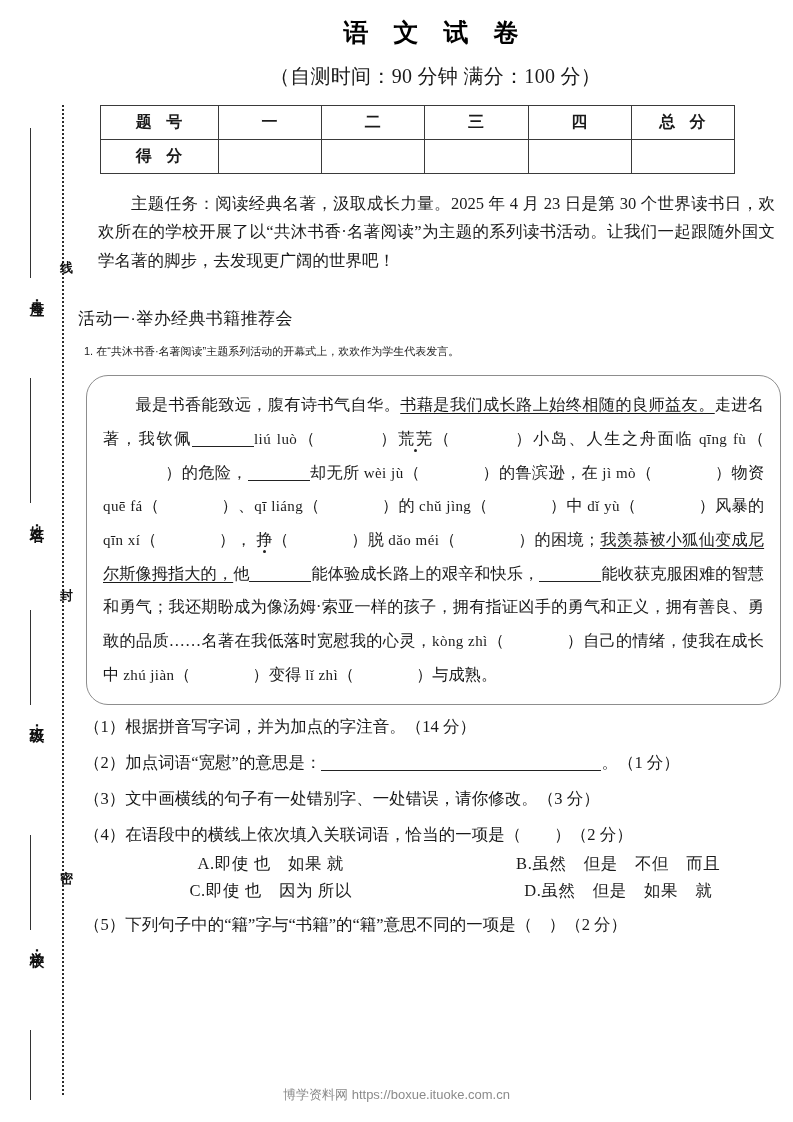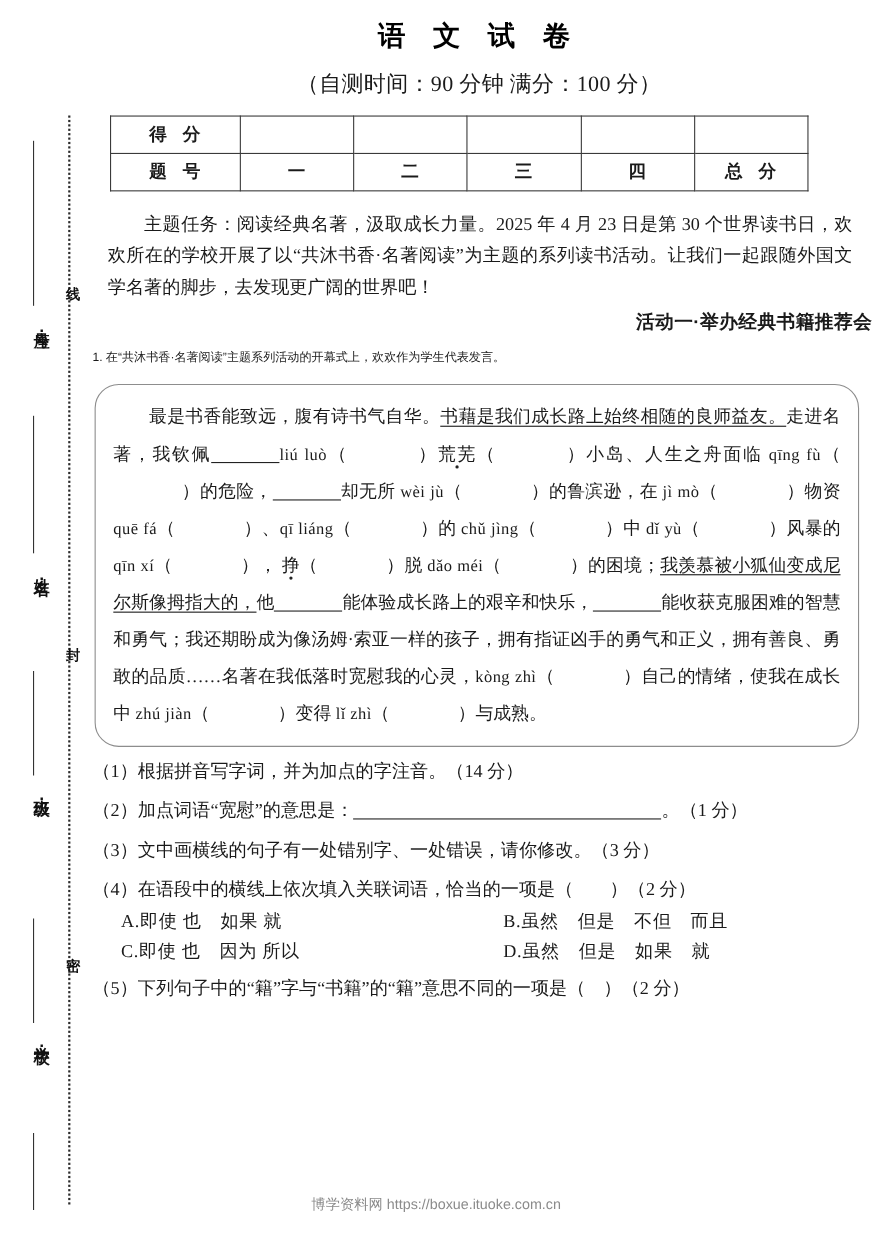--- a/index.html
+++ b/index.html
@@ -113,25 +113,25 @@
   
   .task-intro {
     margin: 16px 18px 0 20px;
     font-size: 16.5px;
     line-height: 1.72;
     text-align: justify;
     text-justify: inter-ideograph;
     text-indent: 2em;
   }
   .activity-head {
-    text-align: right;
-    font-family: "Liberation Sans", "DejaVu Sans", sans-serif;
-    font-weight: bold;
+    text-align: left;
+    font-family: "Liberation Sans", "DejaVu Sans", sans-serif;
+    font-weight: normal;
     font-size: 17px;
-    margin-top: 6px;
+    margin-top: 32px;
     letter-spacing: 0.4px;
   }
   .q-main {
     margin: 12px 18px 0 6px;
     font-family: "Liberation Sans", "DejaVu Sans", sans-serif;
     font-size: 11px;
     line-height: 1.74;
     text-align: justify;
     text-justify: inter-ideograph;
   }
@@ -195,20 +195,21 @@
   }
   .opt-row {
     margin: 5px 14px 0 6px;
     font-size: 16.5px;
     display: flex;
   }
   .opt-row .opt {
     width: 50%;
     padding-left: 26px;
     letter-spacing: 0.6px;
+    text-align: center;
   }
 
   .watermark {
     position: absolute;
     left: 0; right: 0;
     top: 1086px;
     text-align: center;
     font-family: "Liberation Sans", "DejaVu Sans", sans-serif;
     font-size: 13px;
     color: #8b8b8b;
@@ -236,36 +237,36 @@
   <div class="seal-rule" style="top:1030px;height:70px;"></div>
 </div>
 
 <div id="sheet">
 
   <div class="title-sub">语 文 试 卷</div>
   <div class="title-note">（自测时间：90 分钟 满分：100 分）</div>
 
   <table class="score-table">
     <tbody>
-      <tr>
-        <td class="lbl">得 分</td>
-        <td></td>
-        <td></td>
-        <td></td>
-        <td></td>
-        <td></td>
-      </tr>
       <tr>
         <td class="lbl">题 号</td>
         <td>一</td>
         <td>二</td>
         <td>三</td>
         <td>四</td>
         <td>总 分</td>
       </tr>
+      <tr>
+        <td class="lbl">得 分</td>
+        <td></td>
+        <td></td>
+        <td></td>
+        <td></td>
+        <td></td>
+      </tr>
     </tbody>
   </table>
 
   <div class="task-intro">主题任务：阅读经典名著，汲取成长力量。2025 年 4 月 23 日是第 30 个世界读书日，欢欢所在的学校开展了以“共沐书香·名著阅读”为主题的系列读书活动。让我们一起跟随外国文学名著的脚步，去发现更广阔的世界吧！</div>
 
   <div class="activity-head">活动一·举办经典书籍推荐会</div>
 
   <div class="q-main">1. 在“共沐书香·名著阅读”主题系列活动的开幕式上，欢欢作为学生代表发言。</div>
 
   <div class="passage-box">

